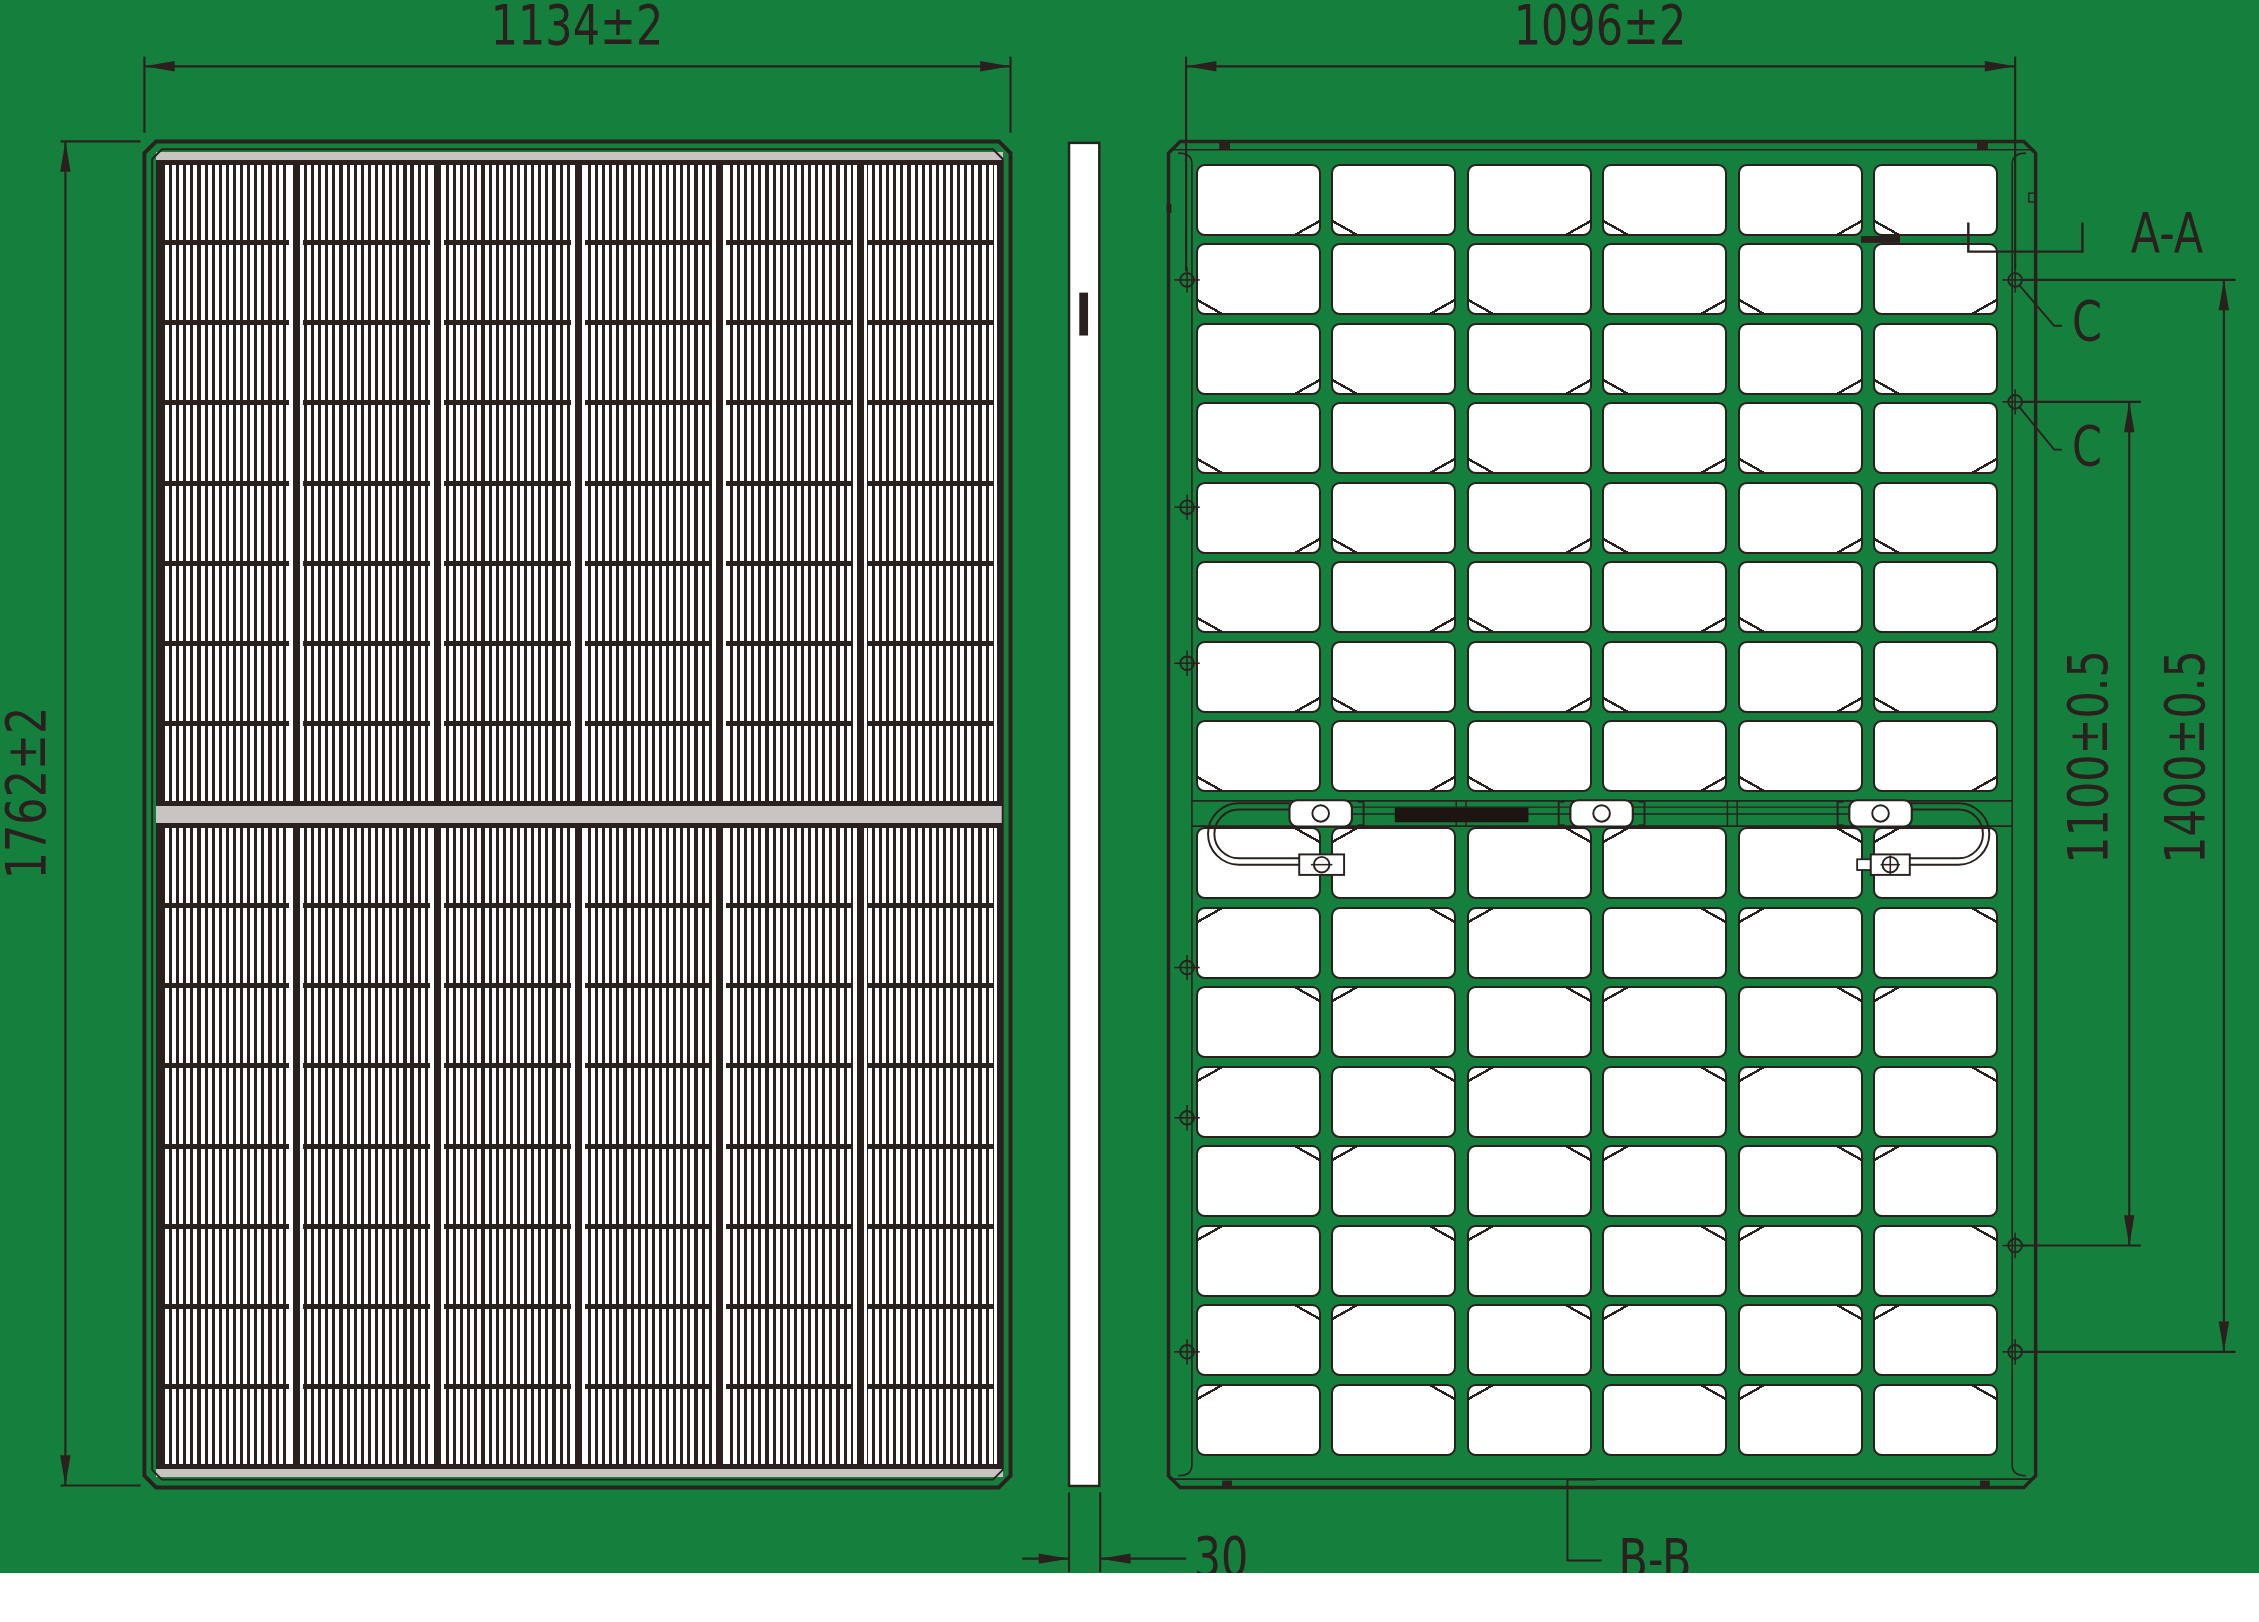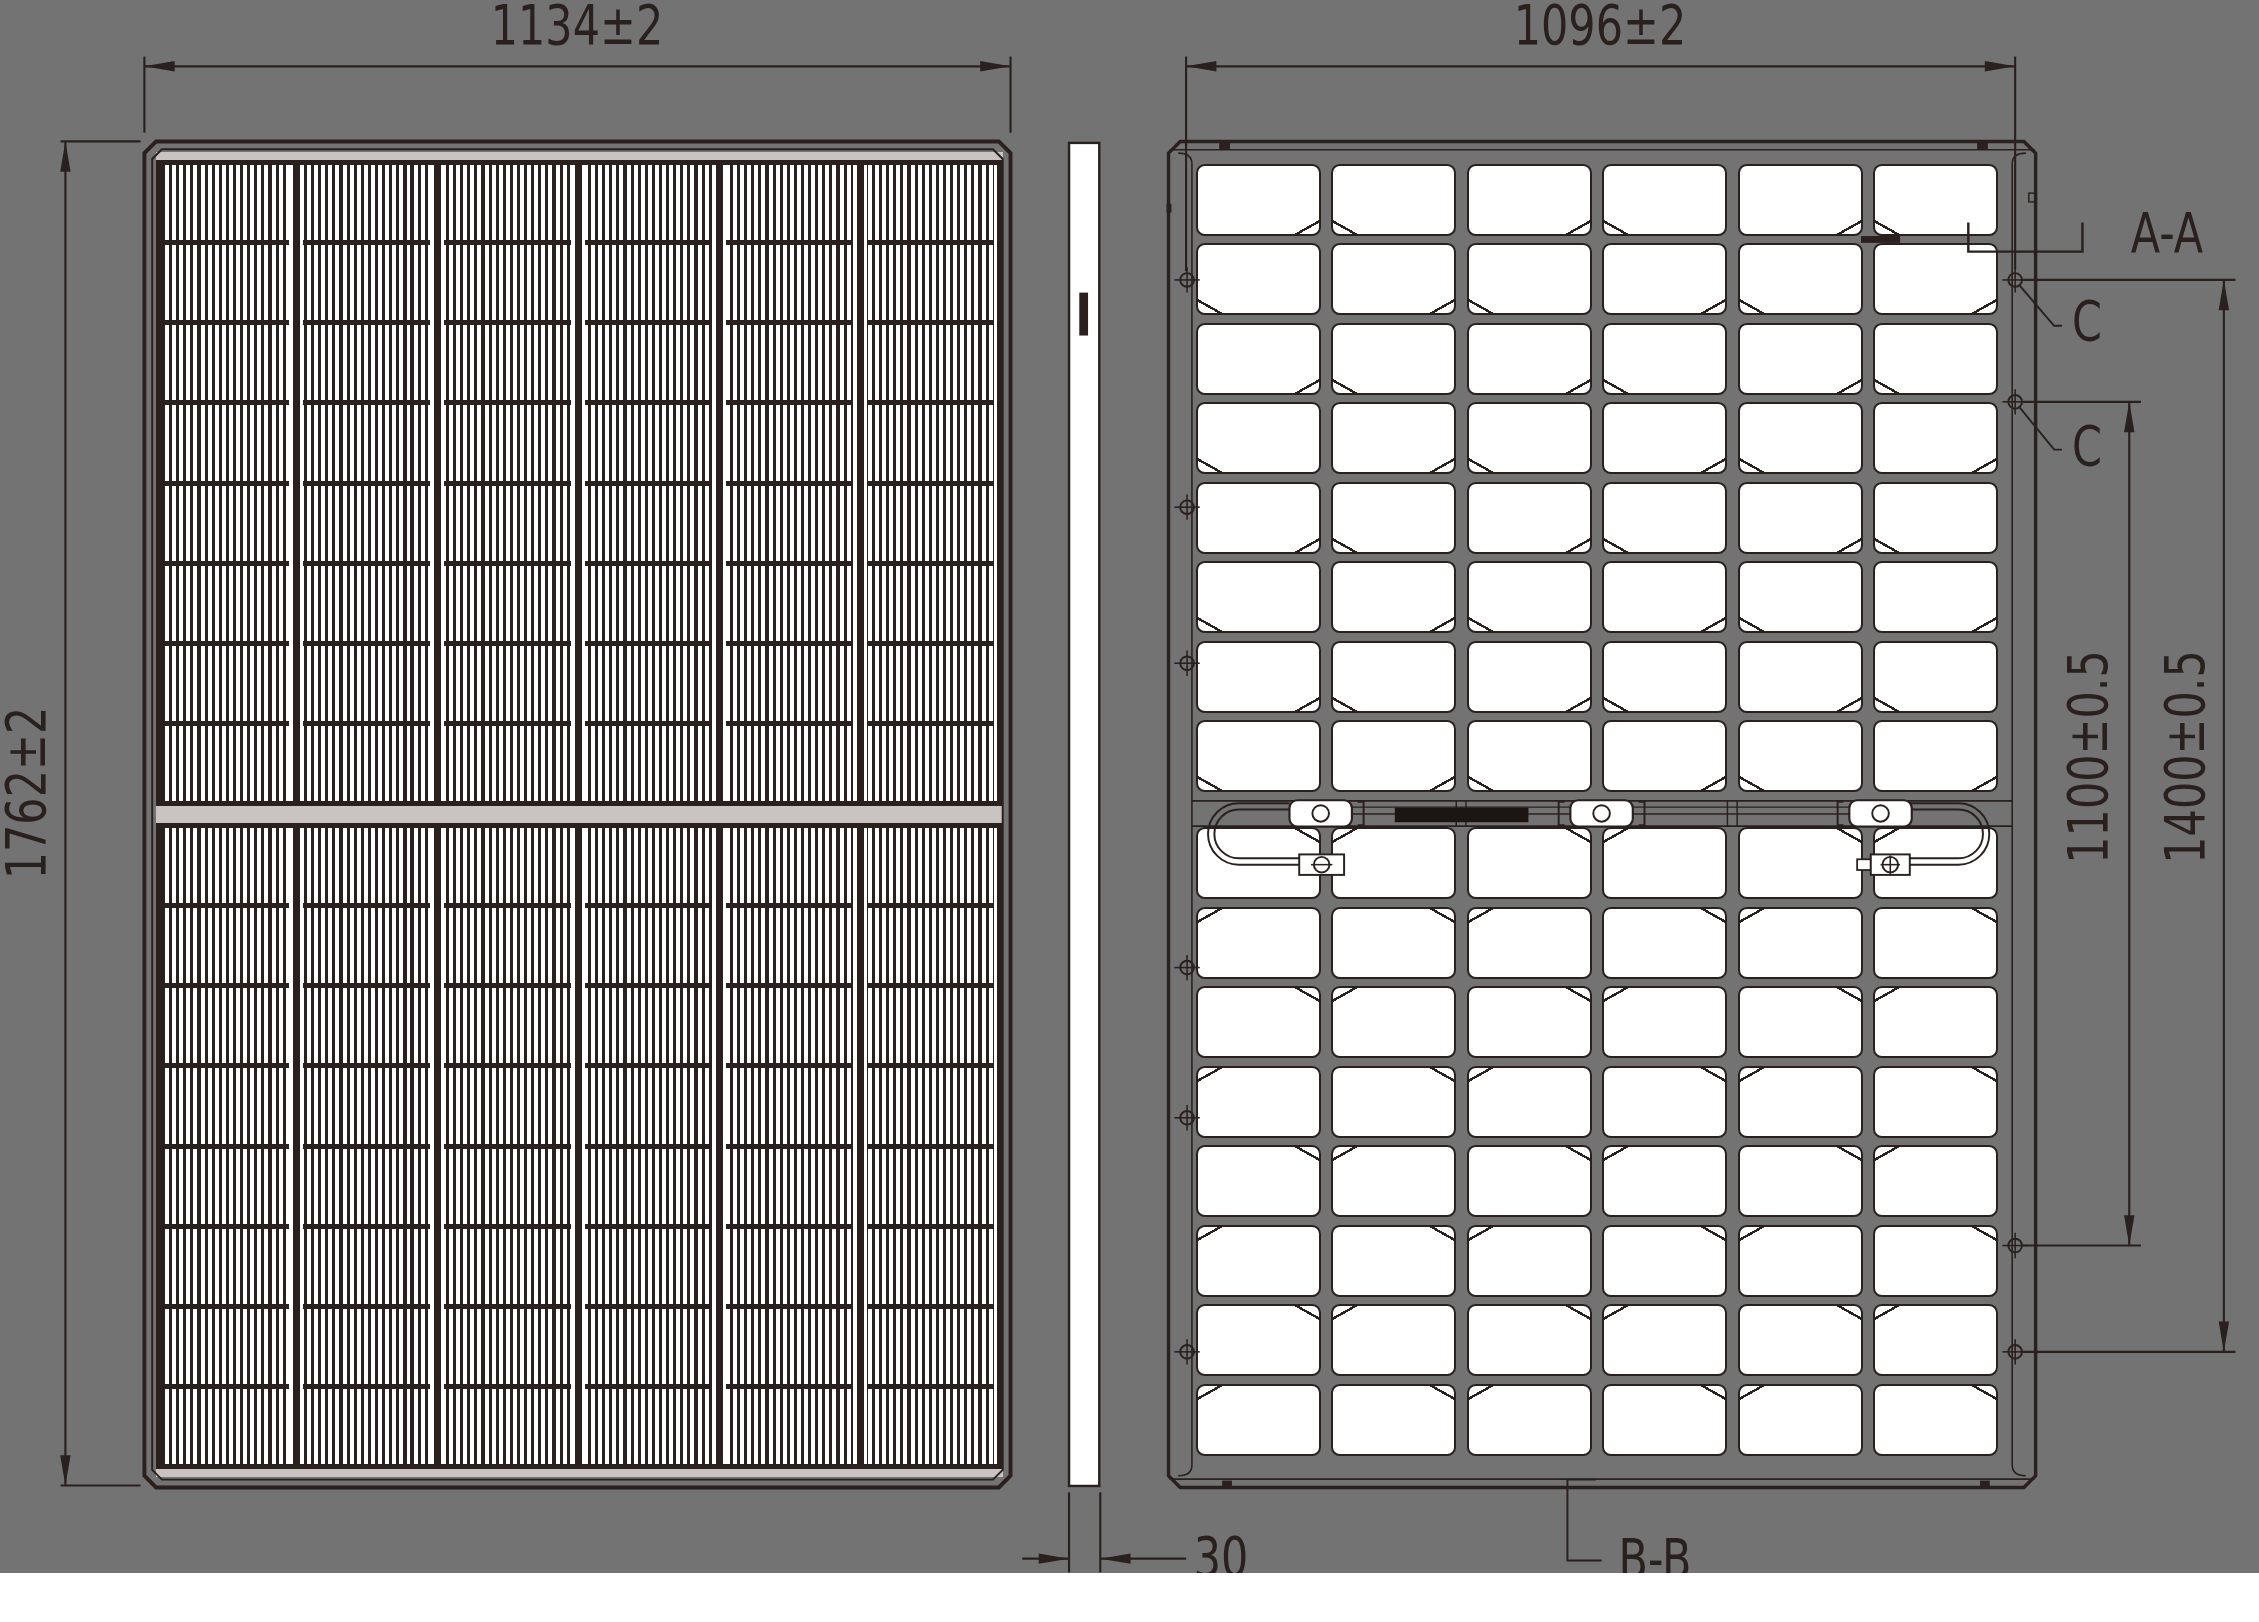--- a/index.html
+++ b/index.html
@@ -1,16 +1,16 @@
 <!DOCTYPE html>
 <html><head>
 <meta charset="utf-8">
 <style>
   html,body{margin:0;padding:0;background:#ffffff;}
-  .canvas{position:relative;width:2260px;height:1573px;background:#737373;overflow:hidden;
+  .canvas{position:relative;width:2260px;height:1573px;background:#15803d;overflow:hidden;
           font-family:"DejaVu Sans",sans-serif;color:#2a211e;}
   .layer{position:absolute;left:0;top:0;width:2260px;height:1623px;}
 
   
   .strip{position:absolute;left:156px;width:847px;background:#c9c4c1;}
   .strip.top{top:152px;height:7.8px;}
   .strip.mid{top:806px;height:17.6px;}
   .strip.bottom{top:1469px;height:7.8px;}
   .front-block{position:absolute;left:156px;width:847px;height:646px;box-sizing:border-box;
     border:5.9px solid #2a211e;border-left-width:6.8px;border-right-width:6.8px;

